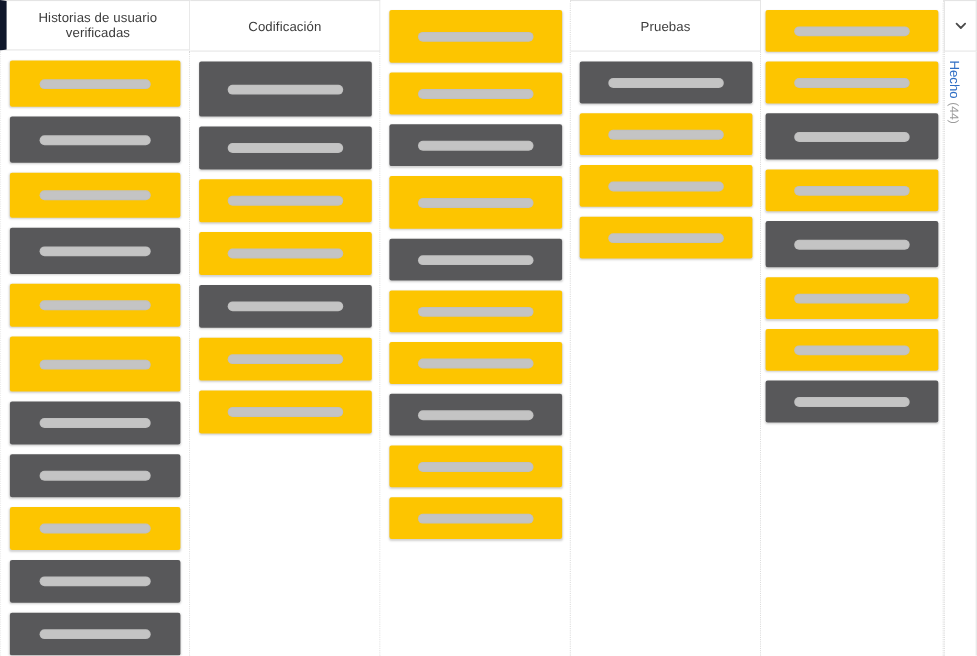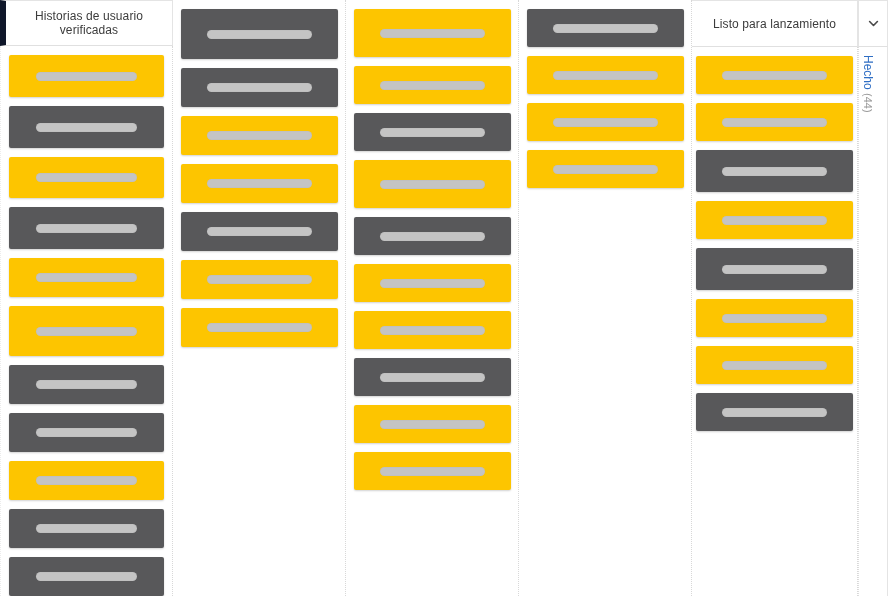--- a/index.html
+++ b/index.html
@@ -211,20 +211,23 @@
           </div>
           <div class="card dark" style="width: 155px; height: 39px;">
             <div class="card-bar" style="width: 101px;"></div>
           </div>
           <div class="card dark" style="width: 155px; height: 39px;">
             <div class="card-bar" style="width: 101px;"></div>
           </div>
         </div>
       </div>
       <div class="column" style="width: 173px;">
+        <div class="column-header">
+          <div class="column-header-title">Codificación</div>
+        </div>
         <div class="column-body">
           <div class="card dark" style="width: 157px; height: 50px;">
             <div class="card-bar" style="width: 105px;"></div>
           </div>
           <div class="card dark" style="width: 157px; height: 39px;">
             <div class="card-bar" style="width: 105px;"></div>
           </div>
           <div class="card yellow" style="width: 157px; height: 39px;">
             <div class="card-bar" style="width: 105px;"></div>
           </div>
@@ -270,39 +273,39 @@
           </div>
           <div class="card yellow" style="width: 157px; height: 38px;">
             <div class="card-bar" style="width: 105px;"></div>
           </div>
           <div class="card yellow" style="width: 157px; height: 38px;">
             <div class="card-bar" style="width: 105px;"></div>
           </div>
         </div>
       </div>
       <div class="column" style="width: 173px;">
+        <div class="column-header">
+          <div class="column-header-title">Pruebas</div>
+        </div>
         <div class="column-body">
           <div class="card dark" style="width: 157px; height: 38px;">
             <div class="card-bar" style="width: 105px;"></div>
           </div>
           <div class="card yellow" style="width: 157px; height: 38px;">
             <div class="card-bar" style="width: 105px;"></div>
           </div>
           <div class="card yellow" style="width: 157px; height: 38px;">
             <div class="card-bar" style="width: 105px;"></div>
           </div>
           <div class="card yellow" style="width: 157px; height: 38px;">
             <div class="card-bar" style="width: 105px;"></div>
           </div>
         </div>
       </div>
       <div class="column" style="width: 166px;">
-        <div class="column-header">
-          <div class="column-header-title">Listo para lanzamiento</div>
-        </div>
         <div class="column-body">
           <div class="card yellow" style="width: 157px; height: 38px;">
             <div class="card-bar" style="width: 105px;"></div>
           </div>
           <div class="card yellow" style="width: 157px; height: 38px;">
             <div class="card-bar" style="width: 105px;"></div>
           </div>
           <div class="card dark" style="width: 157px; height: 42px;">
             <div class="card-bar" style="width: 105px;"></div>
           </div>

